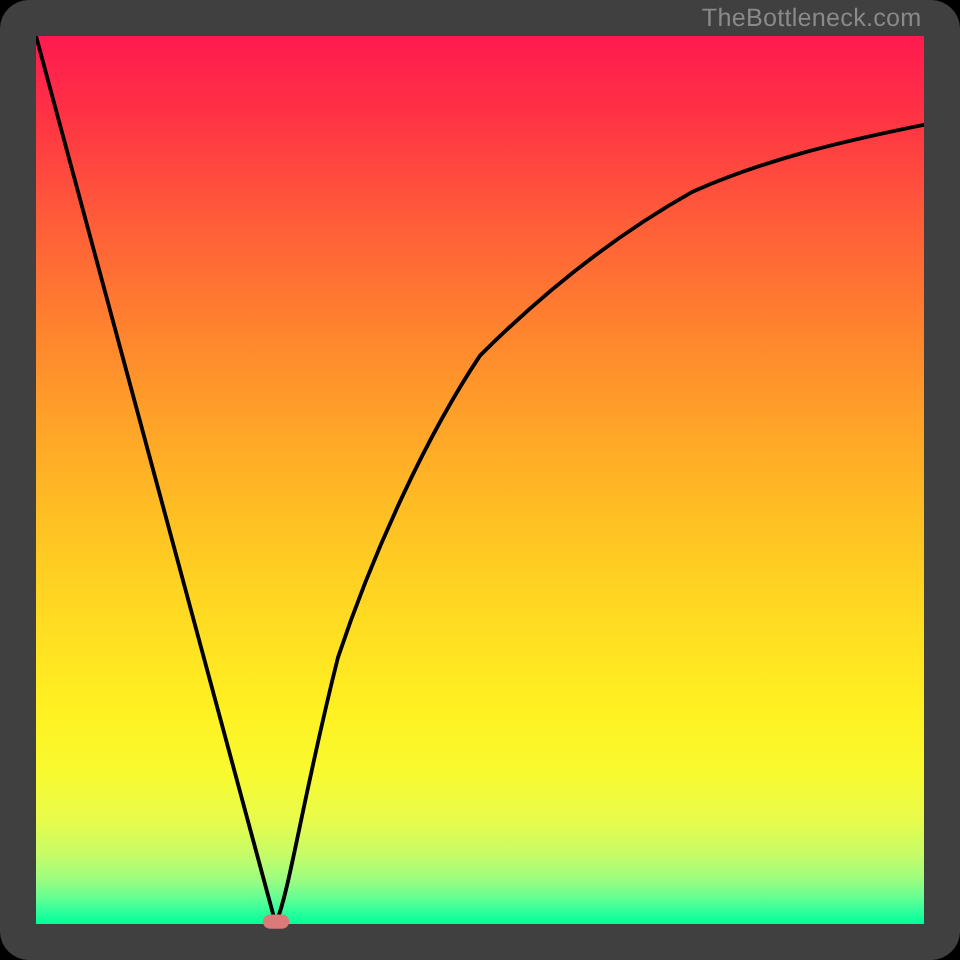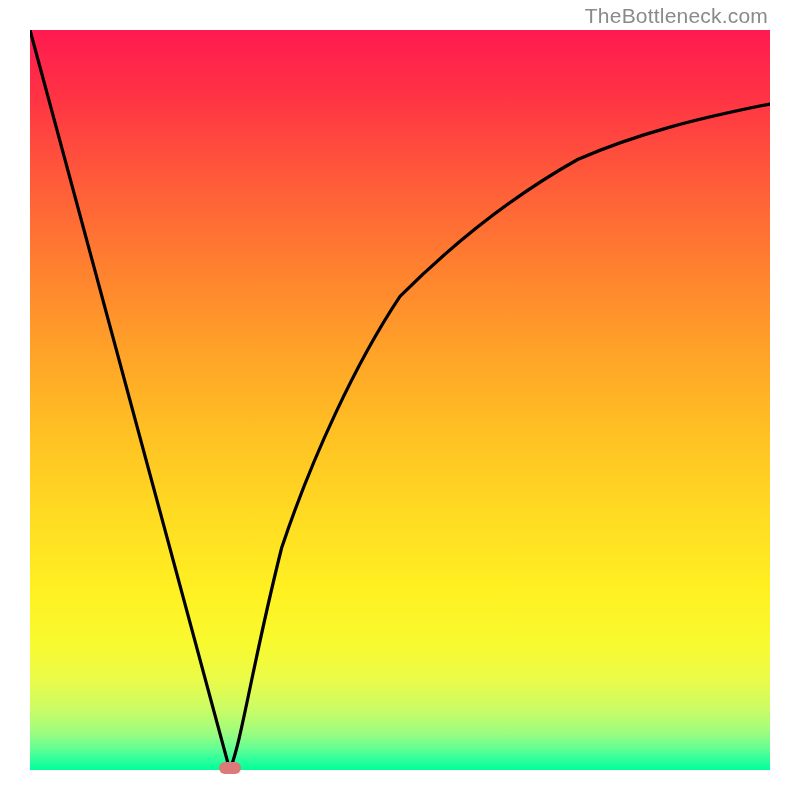--- a/index.html
+++ b/index.html
@@ -8,21 +8,22 @@
     width: 800px;
     height: 800px;
     overflow: hidden;
     font-family: Arial, Helvetica, sans-serif;
     background: #000;
   }
   .frame {
     position: relative;
     width: 800px;
     height: 800px;
-    background: #ffffff;
+    background: #404040;
+    border-radius: 24px;
   }
   .plot-area {
     position: absolute;
     left: 30px;
     top: 30px;
     width: 740px;
     height: 740px;
     background: linear-gradient(to bottom,
       #ff1a50 0%,
       #ff3344 9%,

